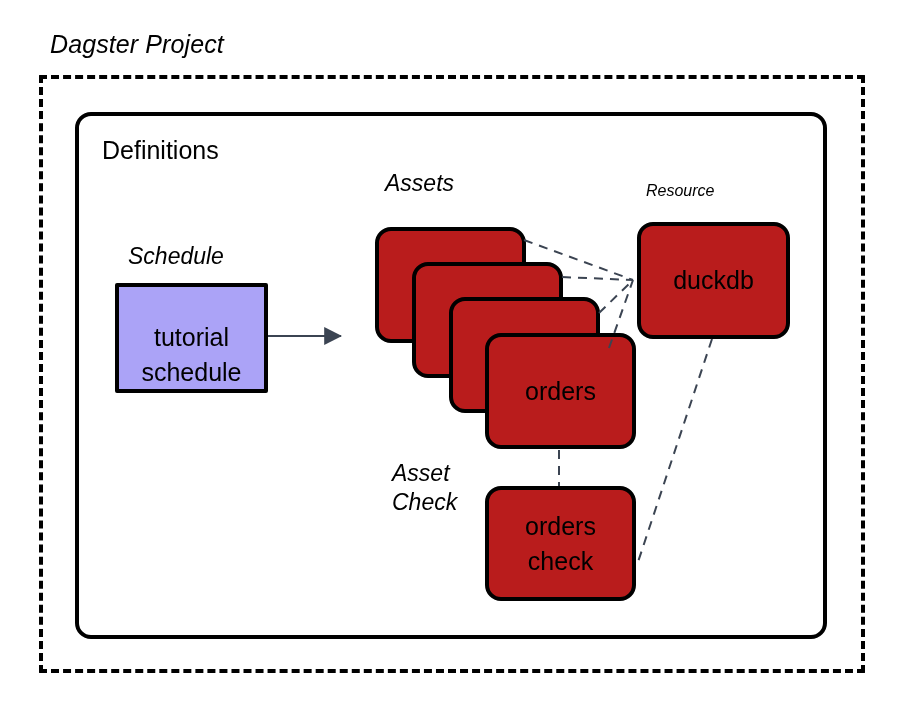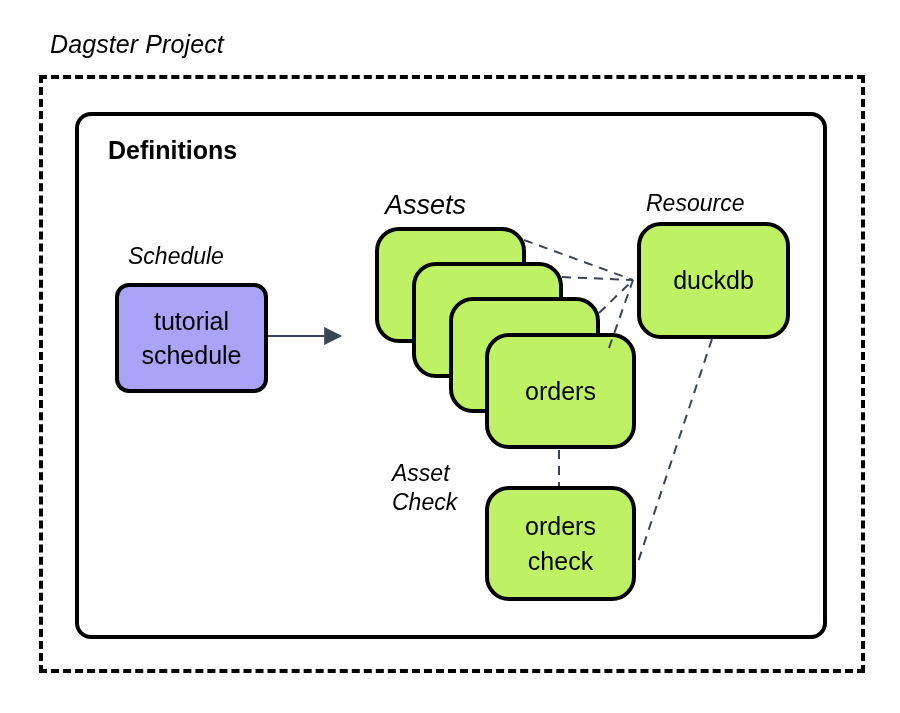--- a/index.html
+++ b/index.html
@@ -32,35 +32,35 @@
     font-weight: 500;
   }
 
   #project-title {
     left: 50px;
     top: 30px;
     font-size: 25px;
     letter-spacing: 0.1px;
   }
   #definitions-title {
-    left: 108px;
+    left: 102px;
     top: 136px;
     font-size: 25px;
     font-style: normal;
-    font-weight: 700;
+    font-weight: 400;
   }
   #assets-title {
     left: 385px;
-    top: 190px;
-    font-size: 27px;
+    top: 170px;
+    font-size: 23px;
   }
   #resource-title {
     left: 646px;
-    top: 190px;
-    font-size: 23px;
+    top: 182px;
+    font-size: 16px;
   }
   #schedule-title {
     left: 128px;
     top: 243px;
     font-size: 23px;
   }
   #assetcheck-title {
     left: 392px;
     top: 459px;
     font-size: 23px;
@@ -91,38 +91,39 @@
     border-radius: 16px;
     box-sizing: border-box;
     background: transparent;
   }
 
   
   .node {
     position: absolute;
     box-sizing: border-box;
     border: 4px solid #000000;
-    border-radius: 24px;
-    background: #bef264;
+    border-radius: 16px;
+    background: #b91c1c;
     display: flex;
     flex-direction: column;
     align-items: center;
     justify-content: center;
     color: #000000;
     font-size: 25px;
     line-height: 1.38;
     text-align: center;
   }
 
   #schedule-node {
     left: 115px;
     top: 283px;
     width: 153px;
     height: 110px;
-    border-radius: 14px;
+    border-radius: 2px;
+    justify-content: flex-end;
   }
   
 
   .asset-card {
     width: 151px;
     height: 116px;
   }
   #asset-card-1 { left: 375px; top: 227px; z-index: 3; }
   #asset-card-2 { left: 412px; top: 262px; z-index: 4; }
   #asset-card-3 { left: 449px; top: 297px; z-index: 5; }

